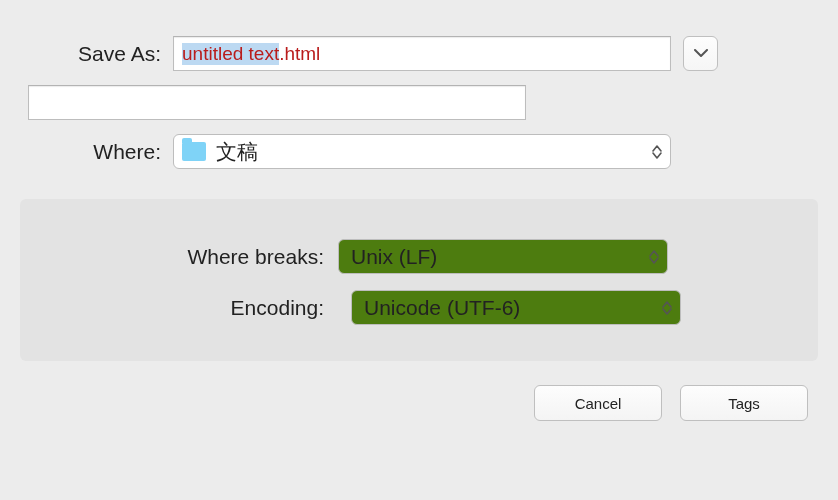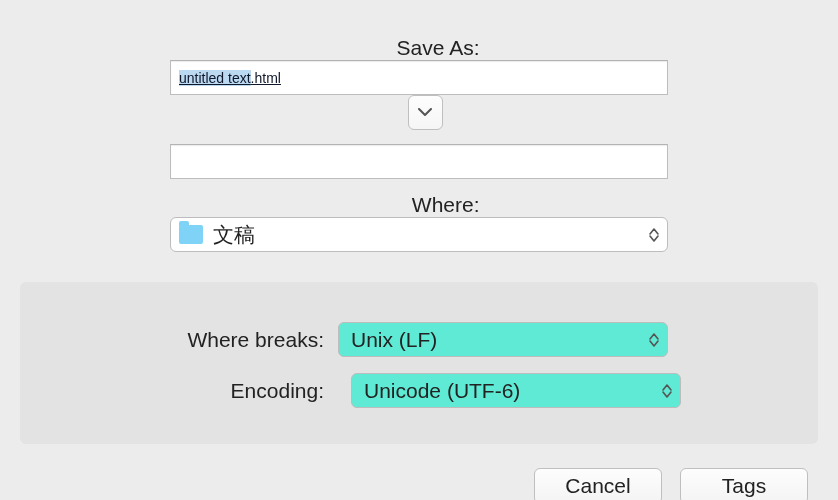--- a/index.html
+++ b/index.html
@@ -12,41 +12,39 @@
       color: #222;
       overflow: hidden;
     }
     .top-section {
       padding: 36px 28px 10px 28px;
     }
     .form-row {
       display: flex;
       align-items: center;
       margin-bottom: 14px;
-      flex-direction: column;
     }
     .form-label {
       width: 145px;
       text-align: right;
       padding-right: 12px;
       color: #222;
     }
     .text-input {
       width: 498px;
       height: 35px;
       background: #fff;
       border: 1px solid #bdbdbd;
       border-top-color: #b3b3b3;
       box-shadow: inset 0 1px 1px rgba(0,0,0,0.08);
       padding: 0 8px;
-      font-size: 14px;
+      font-size: 19px;
       font-family: inherit;
-      color: #0f172a;
+      color: #b91c1c;
       outline: none;
-      text-decoration: underline;
     }
     .text-input.saveas {
       
     }
     .selected-text {
       background: #bcd9f2;
     }
     .expand-btn {
       width: 35px;
       height: 35px;
@@ -117,42 +115,42 @@
     .options-row:last-child { margin-bottom: 0; gap: 13px; }
     .options-label {
       width: 290px;
       text-align: right;
       padding-right: 14px;
       color: #222;
     }
     .popup-select {
       width: 330px;
       height: 35px;
-      background: #5eead4;
+      background: #4d7c0f;
       border: 1px solid #bdbdbd;
       border-radius: 6px;
       display: flex;
       align-items: center;
       padding: 0 28px 0 12px;
       position: relative;
       cursor: pointer;
     }
     .footer {
       display: flex;
       justify-content: flex-end;
       padding: 24px 30px 0 0;
       gap: 18px;
     }
     .btn {
       min-width: 128px;
       height: 36px;
       background: linear-gradient(#fdfdfd, #f4f4f4);
       border: 1px solid #bfbfbf;
       border-radius: 6px;
-      font-size: 21px;
+      font-size: 15px;
       font-family: inherit;
       color: #222;
       cursor: pointer;
       display: flex;
       align-items: center;
       justify-content: center;
       padding: 8px 18px;
     }
   </style>
 </head>

